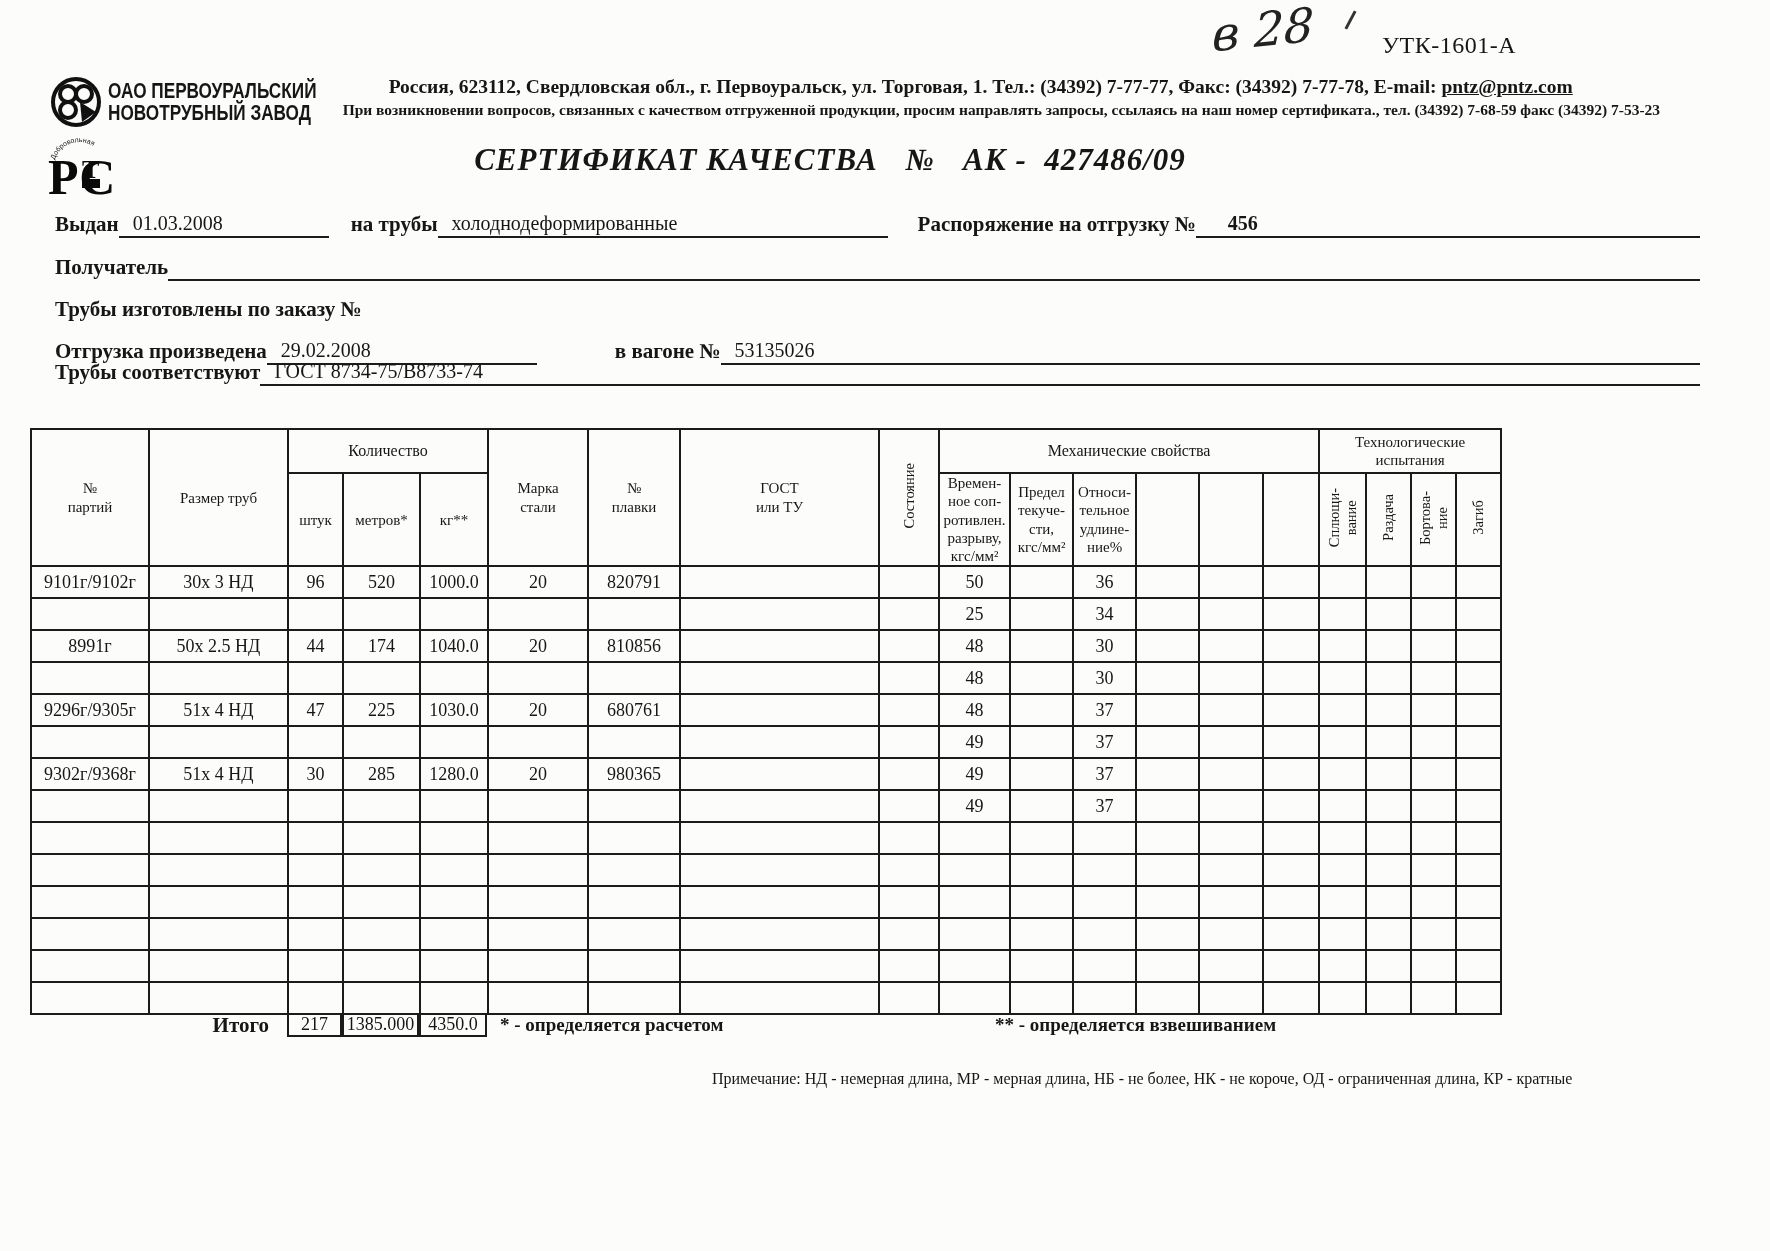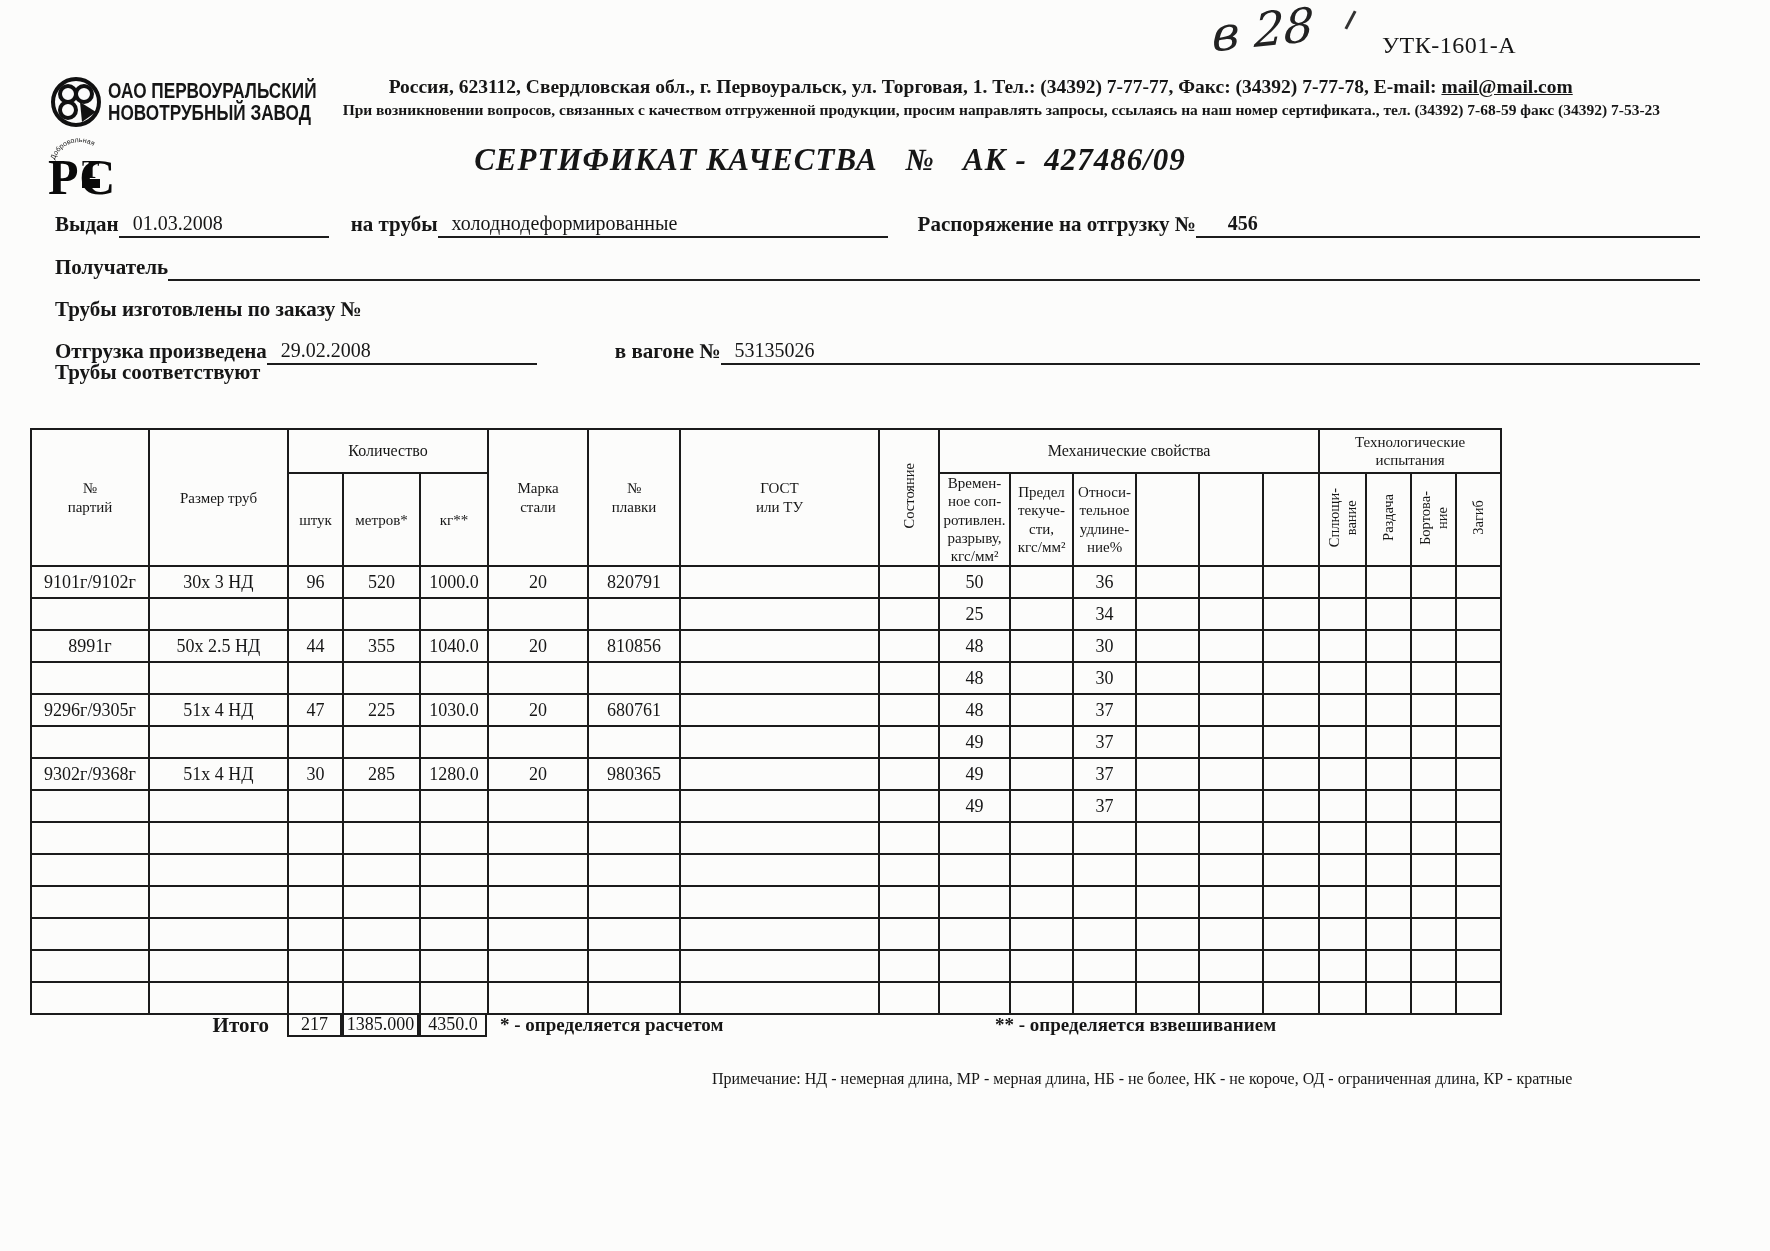--- a/index.html
+++ b/index.html
@@ -80,21 +80,21 @@
       <circle cx="34" cy="18" r="8" fill="none" stroke="#111" stroke-width="4"></circle>
       <circle cx="18" cy="34" r="8" fill="none" stroke="#111" stroke-width="4"></circle>
       <path d="M30 26 L46 36 L32 46 Z" fill="#111"></path>
     </svg>
   </div>
   <div class="company">
     <div>ОАО ПЕРВОУРАЛЬСКИЙ</div>
     <div>НОВОТРУБНЫЙ  ЗАВОД</div>
   </div>
   <div class="addr">
-    <div class="addr-line1"><span>Россия, 623112, Свердловская обл., г. Первоуральск, ул. Торговая, 1. Тел.: (34392) 7-77-77, Факс: (34392) 7-77-78,  E-mail: </span><span class="email">mail@mail.com</span></div>
+    <div class="addr-line1"><span>Россия, 623112, Свердловская обл., г. Первоуральск, ул. Торговая, 1. Тел.: (34392) 7-77-77, Факс: (34392) 7-77-78,  E-mail: </span><span class="email">pntz@pntz.com</span></div>
     <div class="addr-line2">При возникновении вопросов, связанных с качеством отгруженной продукции, просим направлять запросы, ссылаясь на наш номер сертификата., тел. (34392) 7-68-59 факс (34392) 7-53-23</div>
   </div>
 </div>
 
 <div class="rst-mark">
   <svg viewBox="0 0 66 76" width="66" height="76">
     <defs>
         <path id="arcT" d="M8 30 A 26 26 0 0 1 58 28"></path>
       </defs>
     <text font-size="7" font-family="Liberation Sans, sans-serif" fill="#111"><textPath href="#arcT" startOffset="2">Добровольная</textPath></text>
@@ -126,20 +126,21 @@
 
 <div class="fline" style="top:335px;">
   <span class="flabel">Отгрузка произведена</span>
   <span class="fval" style="width:270px;">29.02.2008</span>
   <span class="flabel" style="margin-left:78px;">в вагоне №</span>
   <span class="fval grow">53135026</span>
 </div>
 
 <div class="fline" style="top:356px;">
   <span class="flabel">Трубы соответствуют</span>
+  <span class="fval grow">ГОСТ 8734-75/В8733-74</span>
 </div>
 
 <table class="cert">
   <colgroup>
     <col style="width:118px">
       <col style="width:139px">
       <col style="width:55px">
       <col style="width:77px">
       <col style="width:68px">
     <col style="width:100px">
@@ -243,21 +244,21 @@
         <td></td>
         <td></td>
         <td></td>
         <td></td>
         <td></td>
       </tr>
       <tr>
         <td>8991г</td>
         <td>50х 2.5 НД</td>
         <td>44</td>
-        <td>355</td>
+        <td>174</td>
         <td>1040.0</td>
         <td>20</td>
         <td>810856</td>
         <td></td>
         <td></td>
         <td>48</td>
         <td></td>
         <td>30</td>
         <td></td>
         <td></td>

